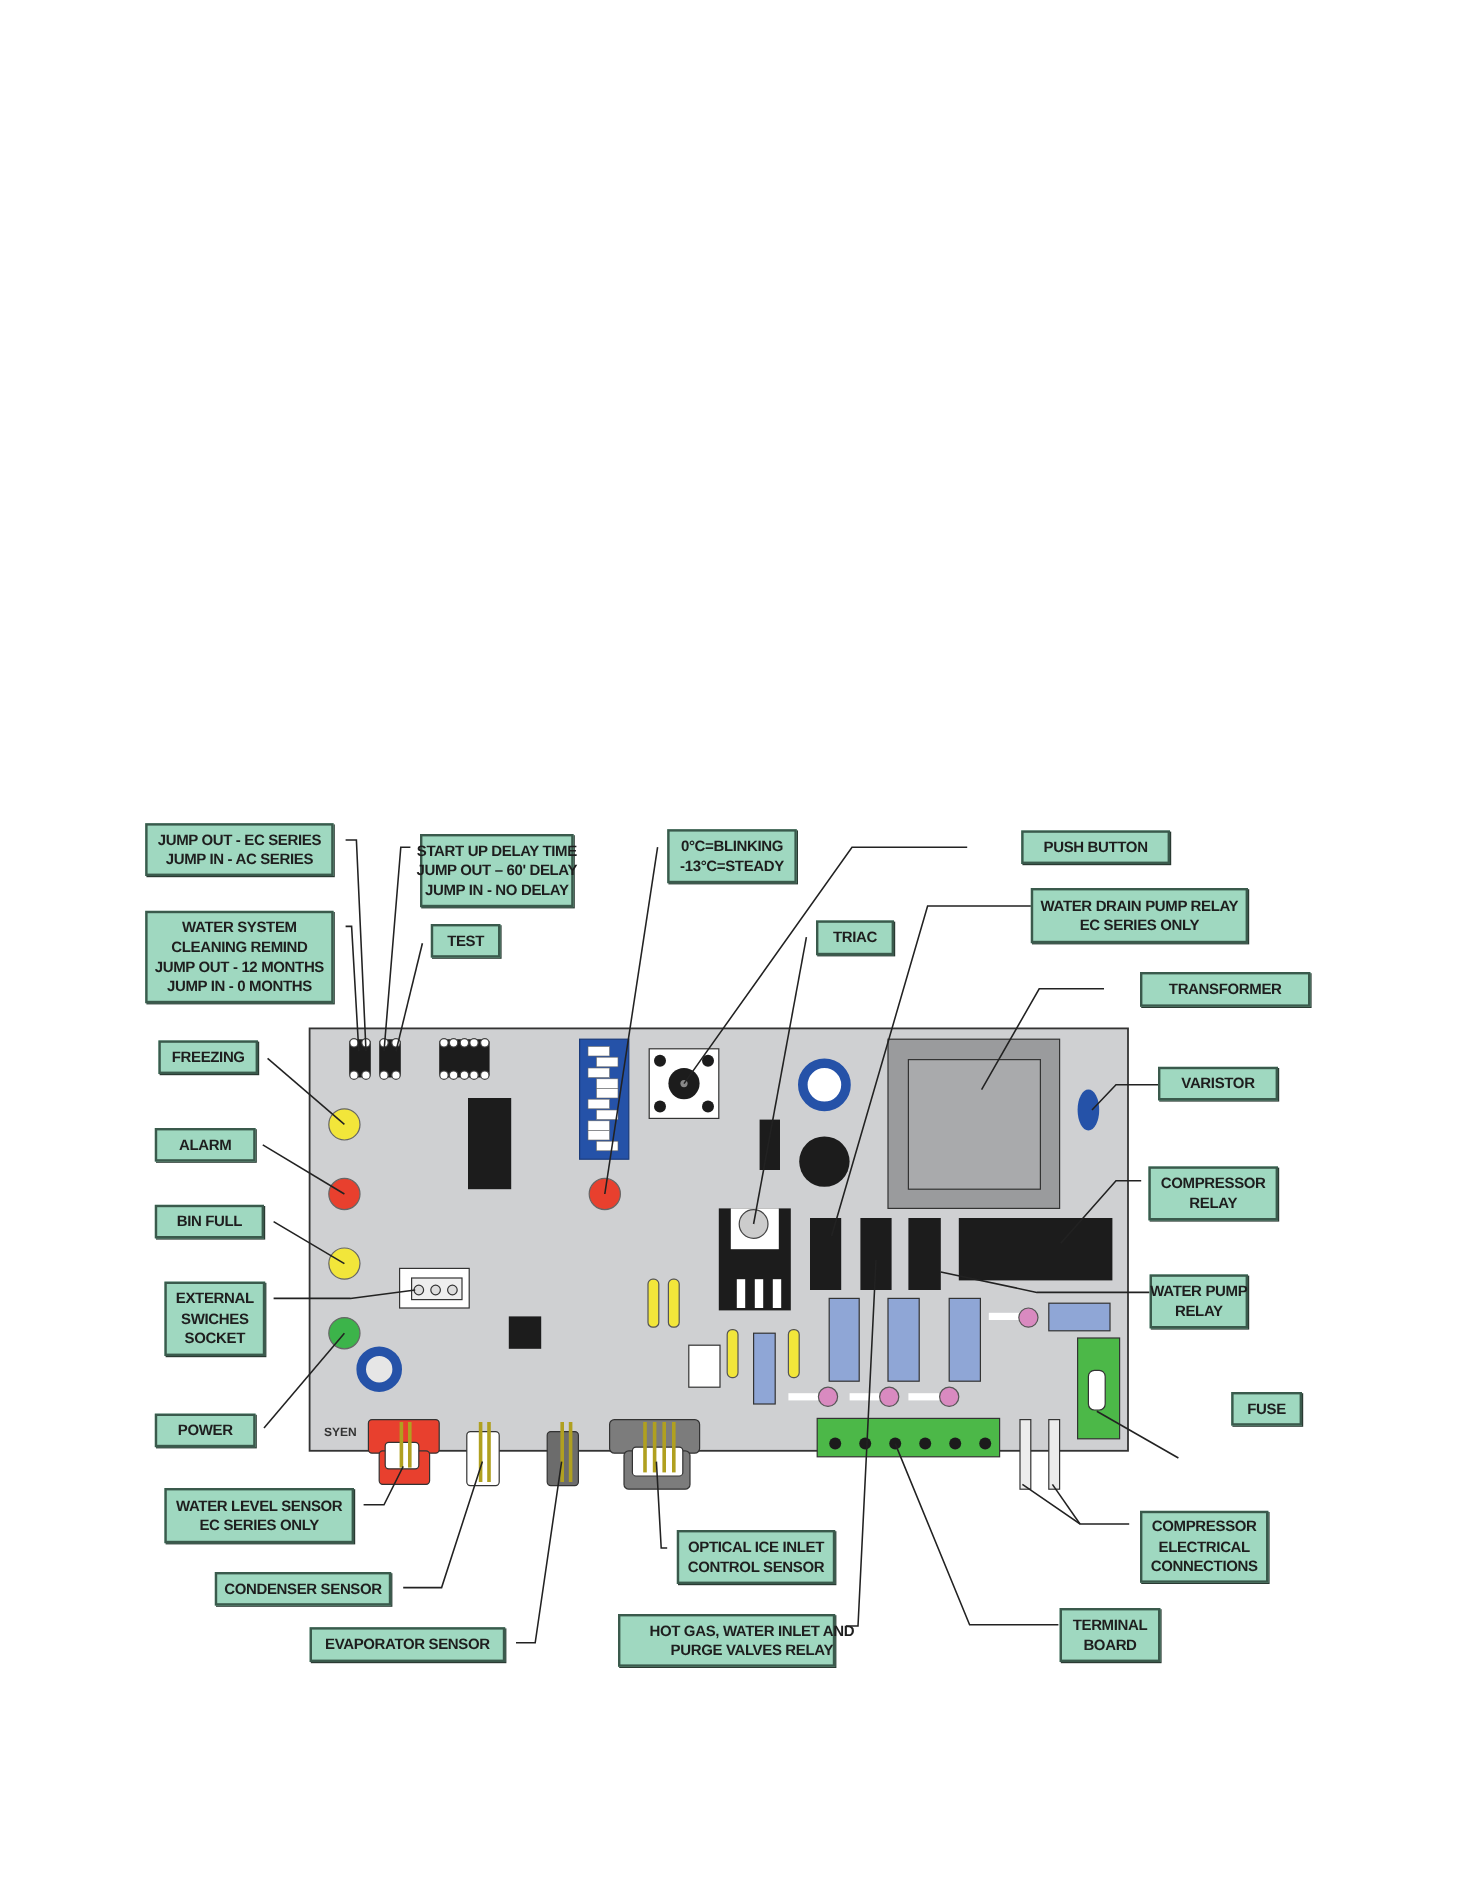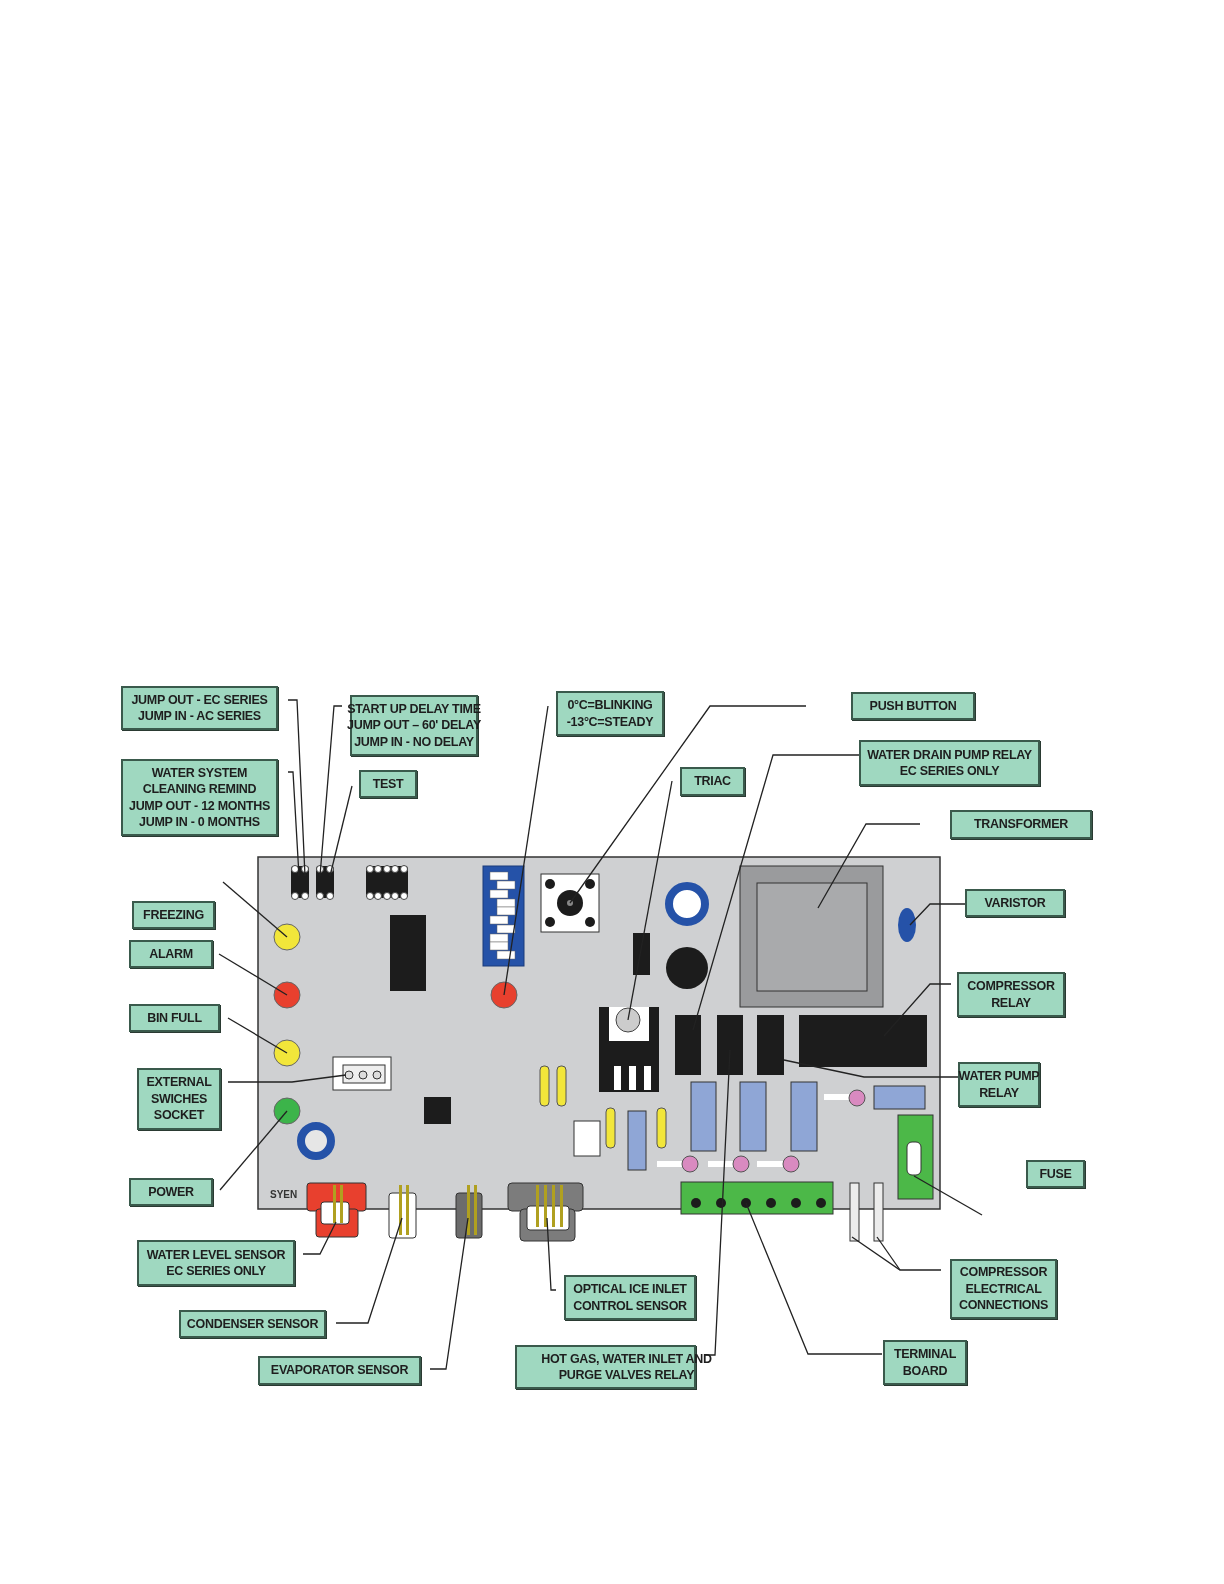--- a/index.html
+++ b/index.html
@@ -243,21 +243,21 @@
 <div class="lbl" style="left:680px;top:767px;width:65px;height:29px;">
     <span>TRIAC</span>
   </div>
 <div class="lbl" style="left:859px;top:740px;width:181px;height:46px;">
     <span>WATER DRAIN PUMP RELAY</span>
     <span>EC SERIES ONLY</span>
   </div>
 <div class="lbl" style="left:923px;top:810px;width:142px;height:29px;margin-left:27px;">
     <span>TRANSFORMER</span>
   </div>
-<div class="lbl" style="left:132px;top:901px;width:83px;height:28px;justify-content:center;">
+<div class="lbl" style="left:132px;top:867px;width:83px;height:28px;justify-content:center;">
     <span>FREEZING</span>
   </div>
 <div class="lbl" style="left:965px;top:889px;width:100px;height:28px;">
     <span>VARISTOR</span>
   </div>
 <div class="lbl" style="left:129px;top:940px;width:84px;height:28px;">
     <span>ALARM</span>
   </div>
 <div class="lbl" style="left:957px;top:972px;width:108px;height:45px;">
     <span>COMPRESSOR</span>

